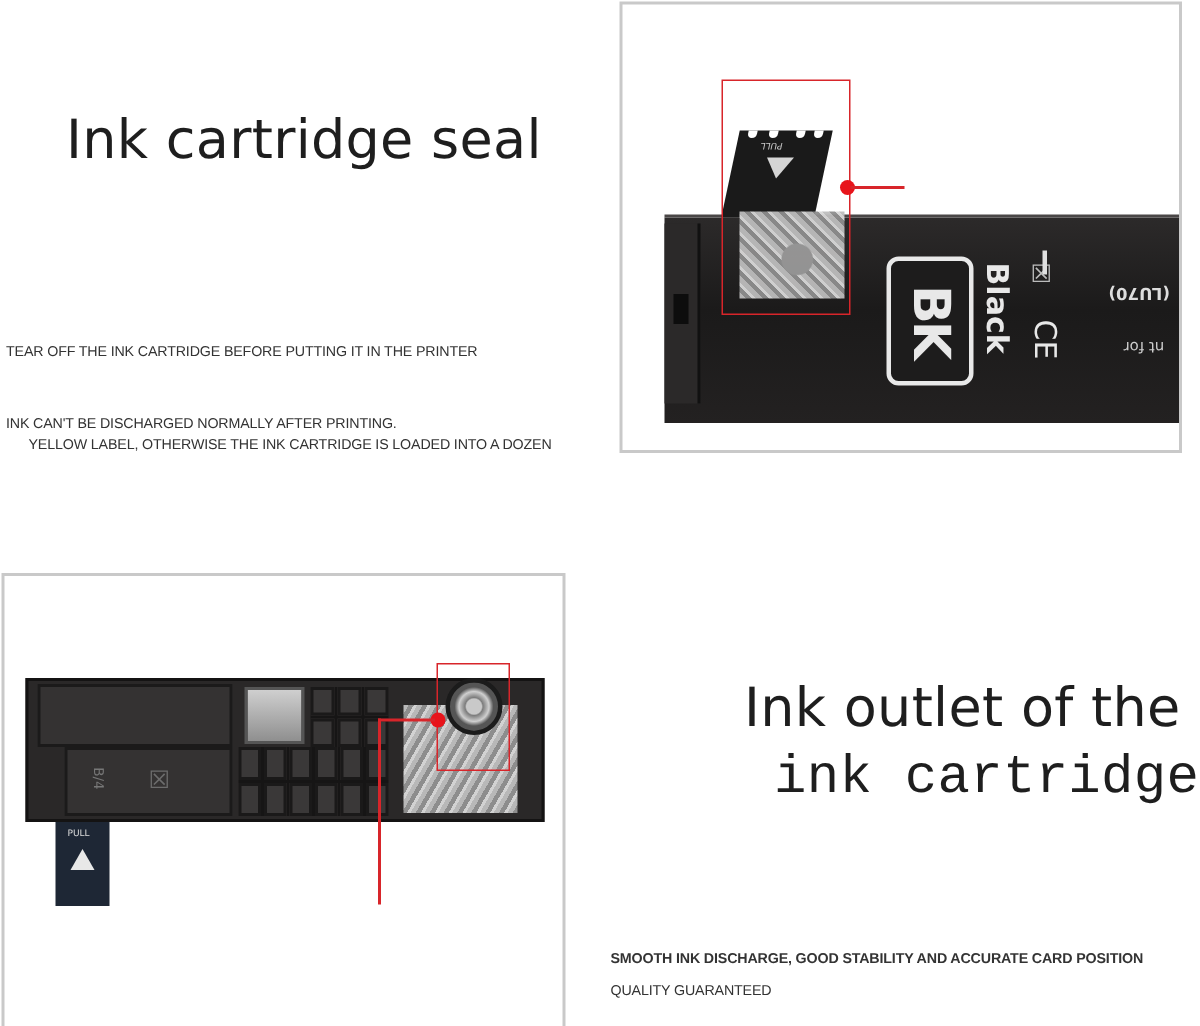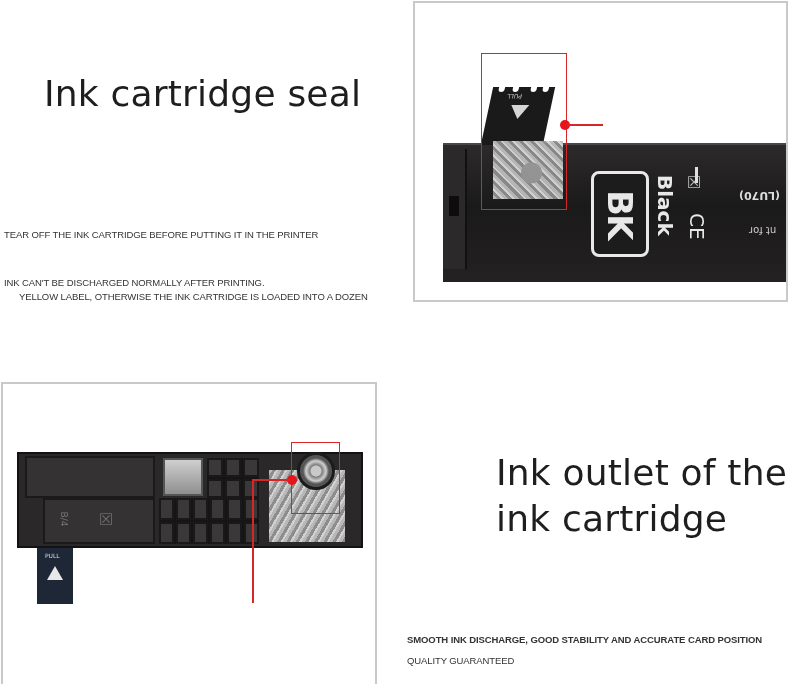--- a/index.html
+++ b/index.html
@@ -130,16 +130,16 @@
     <div class="abs" style="left:8px; top:4px; font-size:6px; color:#ddd;">PULL</div>
   </div>
 
   <div class="abs redbox" style="left:288px; top:58px; width:49px; height:72px;"></div>
   <div class="abs reddot" style="left:284px; top:91px;"></div>
   <div class="abs redline" style="left:249px; top:95px; width:38px; height:1.5px;"></div>
   <div class="abs redline" style="left:249px; top:95px; width:1.5px; height:124px;"></div>
 </div>
 
 <div class="abs heading" style="left:496px; top:455px;">Ink outlet of the</div>
-<div class="abs heading" style="left:496px; top:501px;">ink cartridge</div>
+<div class="abs heading" style="left:516px; top:501px;font-family:Liberation Mono, monospace;">ink cartridge</div>
 
 <div class="abs caption" style="left:407px; top:635px;font-weight:bold;">SMOOTH INK DISCHARGE, GOOD STABILITY AND ACCURATE CARD POSITION</div>
 <div class="abs caption" style="left:407px; top:656px;">QUALITY GUARANTEED</div>
 
 </body></html>

